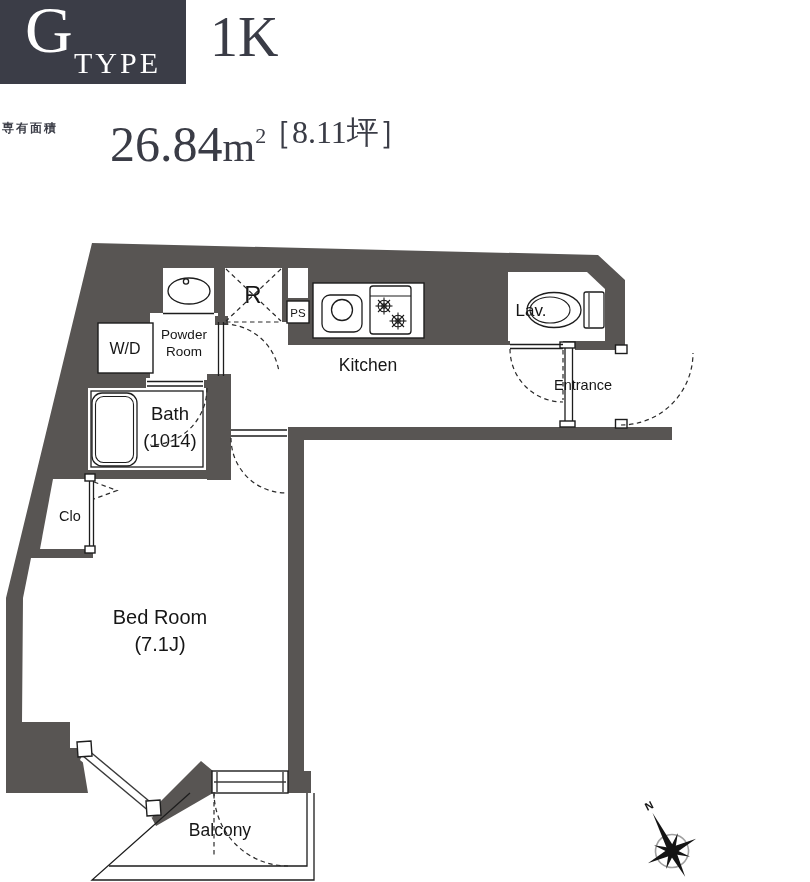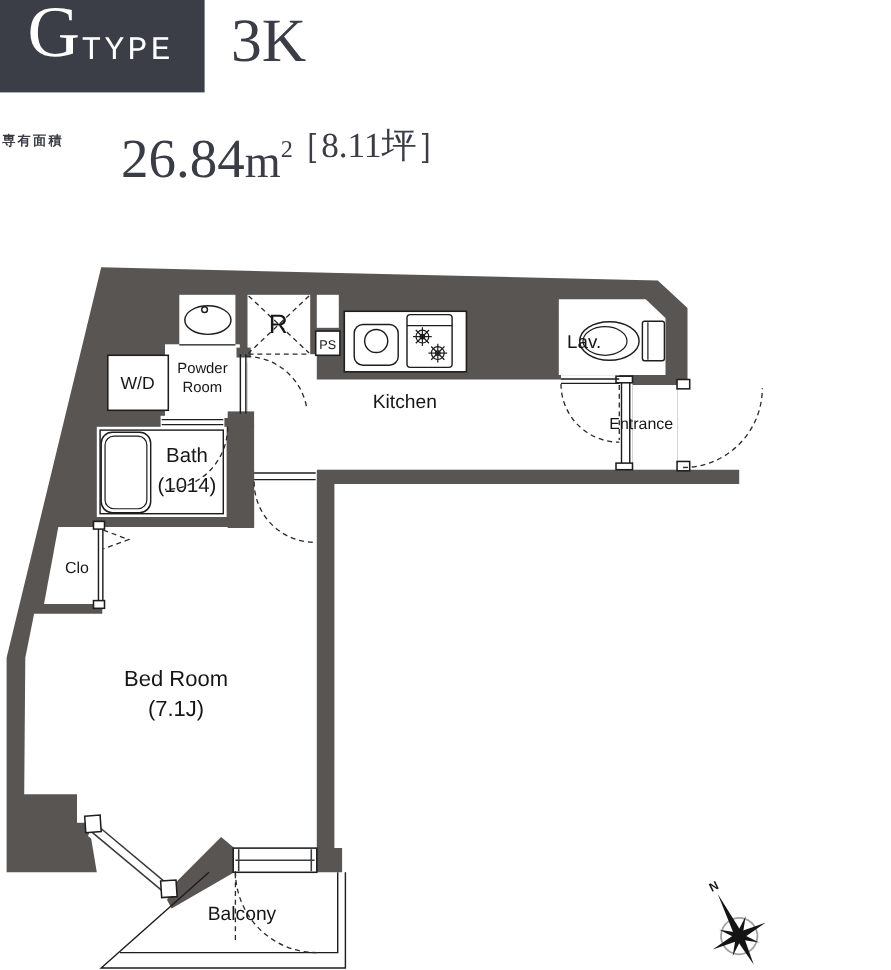--- a/index.html
+++ b/index.html
@@ -2,22 +2,22 @@
 <html style="--wall: #585553; --line: #1d1d1d; --header: #3b3d47; --accent: #3a3c46;"><head>
 <meta charset="utf-8">
 <style>
   html,body{margin:0;padding:0;background:#fff;}
   .stage{position:relative;width:810px;height:882px;background:#fff;overflow:hidden;
          font-family:"Liberation Sans",sans-serif;}
   
   .type-box{position:absolute;left:0;top:0;width:186px;height:84px;background:var(--header);}
   .type-box .g{position:absolute;left:25px;top:-6px;color:#fff;
                font-family:"Liberation Serif",serif;font-size:66px;line-height:1.1;}
-  .type-box .t{position:absolute;left:74px;top:30px;color:#fff;
-               font-family:Liberation Mono, monospace;font-size:30px;letter-spacing:3px;}
+  .type-box .t{position:absolute;left:74px;top:46px;color:#fff;
+               font-family:Liberation Serif, serif;font-size:30px;letter-spacing:3px;}
   .layout-1k{position:absolute;left:210px;top:-2px;color:var(--accent);
              font-family:"Liberation Serif",serif;font-size:70px;line-height:1;}
   .layout-1k .k{font-size:56px;}
   .area-row{position:absolute;left:2px;top:98px;width:420px;color:var(--accent);}
   .area-label{position:absolute;left:0;top:22px;font-size:12px;letter-spacing:2px;
               font-family:"Liberation Sans","DejaVu Sans",sans-serif;font-weight:bold;}
   .area-val{position:absolute;left:108px;top:17px;font-family:Liberation Serif, serif;font-size:50px;}
   .area-unit{font-size:42px;}
   .area-sup{font-size:22px;vertical-align:18px;}
   .area-tsubo{position:absolute;left:258px;top:13px;font-family:"Liberation Serif",serif;font-size:32px;}
@@ -34,21 +34,21 @@
 </style>
 </head>
 <body>
 
 <div class="stage">
 
   <div class="type-box">
     <span class="g">G</span>
     <span class="t">TYPE</span>
   </div>
-  <div class="layout-1k"><span class="k">3K</span></div>
+  <div class="layout-1k"><span class="k">1K</span></div>
   <div class="area-row">
     <span class="area-label">専有面積</span>
     <span class="area-val"><span>26.84</span><span class="area-unit">m</span><span class="area-sup">2</span></span>
     <span class="area-tsubo">［8.11坪］</span>
   </div>
 
   <svg width="810" height="882" viewBox="0 0 810 882" style="position:absolute;left:0;top:0;">
 
     <path class="wl" d="M92 243 L598 255 L625 280 L625 427 L672 427 L672 440 L304 440 L304 771 L311 771 L311 793
          L213 793 L156 826 L148 811 L82 757 L88 793 L6 793 L6 598 Z"></path>

